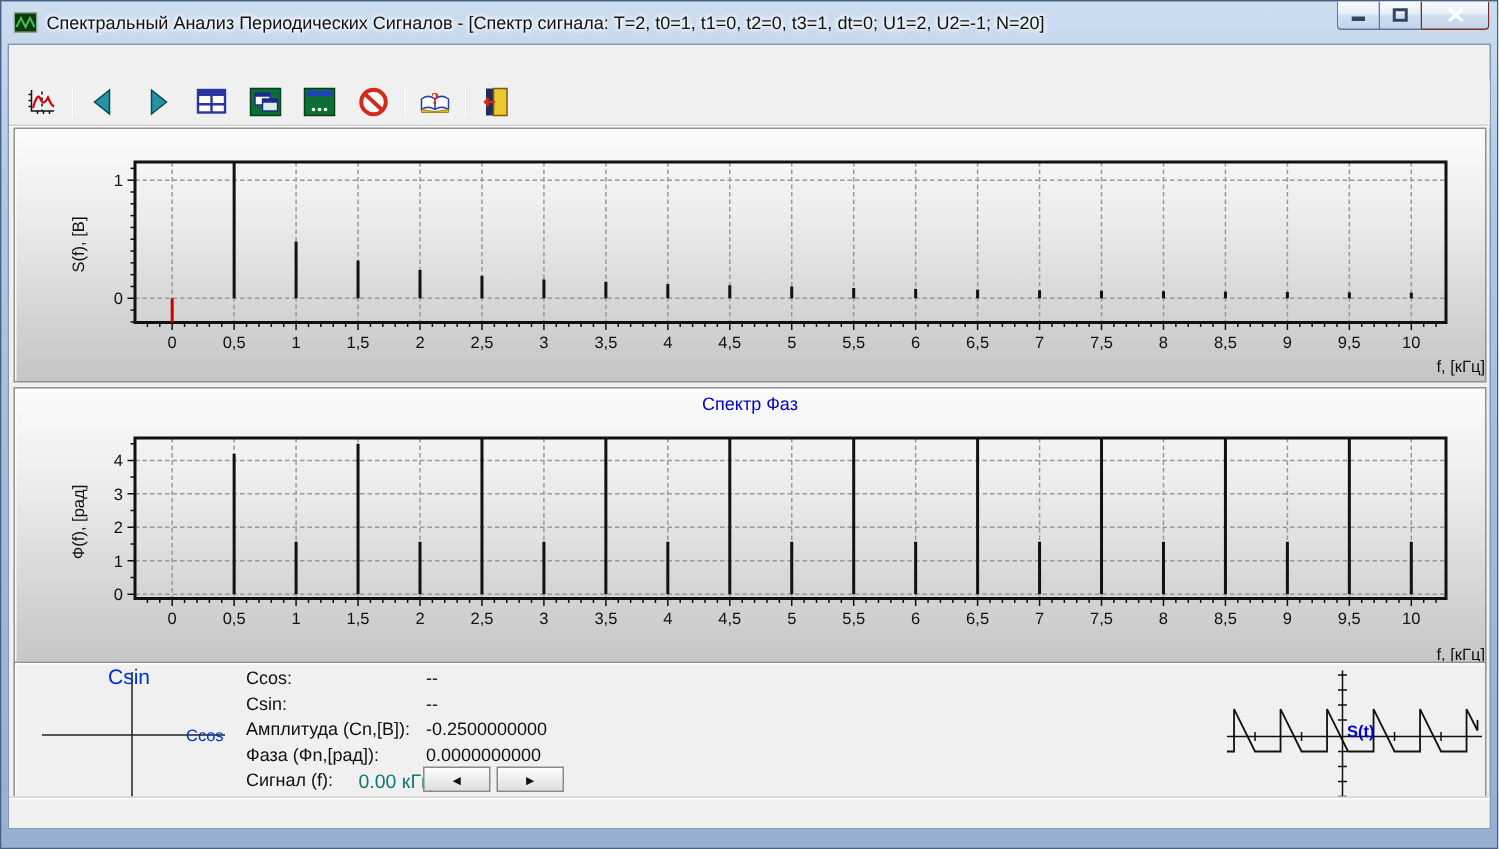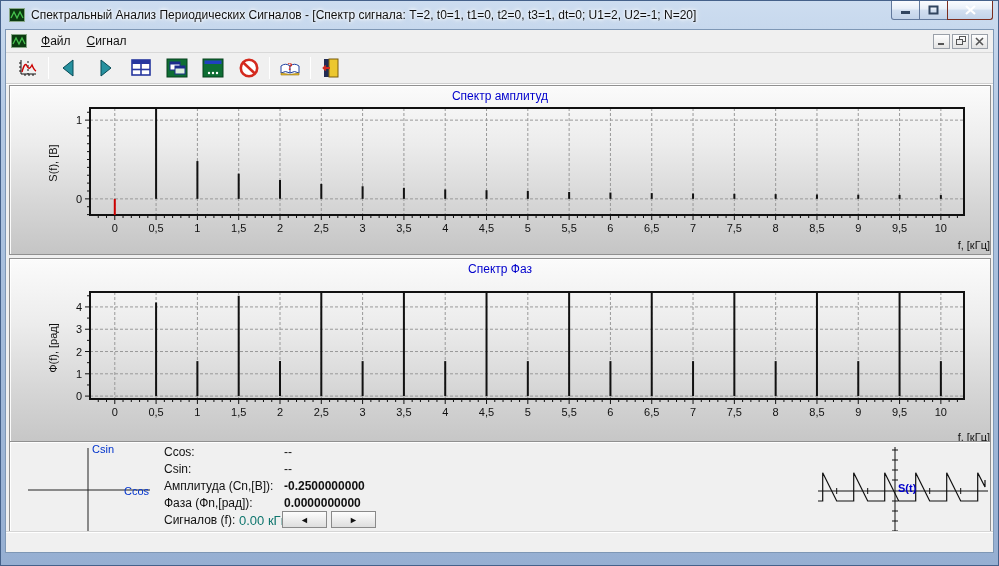--- a/index.html
+++ b/index.html
@@ -44,25 +44,25 @@
   .chart-ylabel{position:absolute;left:9px;width:70px;height:14px;text-align:center;font-size:11px;color:#111;
     transform:rotate(-90deg);}
   #panel1 .chart-ylabel{top:70px;}
   #panel2 .chart-ylabel{top:82px;}
   .chart-xlabel{position:absolute;left:0;right:0;bottom:3px;text-align:right;font-size:11px;color:#111;}
   .chart-svg{position:absolute;left:0;top:0;}
   
   #info-panel{position:absolute;left:3px;top:411px;width:982px;height:98px;border:1px solid #909090;
     background:#f0f0f0;box-shadow:inset 1px 1px 0 rgba(255,255,255,.9);}
   .phasor-svg{position:absolute;left:8px;top:2px;}
-  .phasor-ylab{position:absolute;left:82px;top:1px;font-size:11px;color:#0033cc;}
+  .phasor-ylab{position:absolute;left:62px;top:1px;font-size:14px;color:#0033cc;}
   .phasor-xlab{position:absolute;left:114px;top:30px;font-size:11px;color:#0033cc;margin-top:13px;}
   .info-label{position:absolute;left:154px;font-size:12px;color:#111;white-space:nowrap;text-align:right;}
   .info-value{position:absolute;left:274px;font-size:12px;color:#111;white-space:nowrap;}
-  .info-value.bold{font-weight:bold;}
+  .info-value.bold{font-weight:normal;}
   .freq-value{position:absolute;left:229px;font-size:13px;color:#0f766e;white-space:nowrap;}
   .nav-btn{position:absolute;top:69px;width:45px;height:17px;border:1px solid #8a8a8a;
     background:linear-gradient(#fdfdfd,#dedede);display:flex;align-items:center;justify-content:center;
     font-size:9px;color:#111;padding:0;}
   #nav-prev{left:272px;} #nav-next{left:321px;}
   .preview-svg{position:absolute;left:804px;top:2px;}
   .preview-label{position:absolute;left:888px;top:2px;font-size:11px;font-weight:bold;color:#0000cc;margin-top:38px;}
   
   .statusbar{position:absolute;left:0;right:0;bottom:0;height:21px;background:#f0f0f0;
     border-top:1px solid #d5d5d5;box-shadow:inset 0 1px 0 #fff;}
@@ -94,48 +94,20 @@
       <div class="win-btn close">
         <svg width="11" height="10">
             <path d="M1 1 L10 9 M10 1 L1 9" stroke="#fff" stroke-width="2.2"></path>
           </svg>
       </div>
     </div>
   </div>
 
   <div class="client">
 
-    <div class="menubar">
-      <span class="child-icon">
-        <svg width="16" height="14">
-            <rect x="0.5" y="0.5" width="15" height="13" fill="#0b3b10" stroke="#88a888"></rect>
-            <path d="M2 10 L5 4 L8 10 L11 4 L14 10" stroke="#46c24e" fill="none" stroke-width="1.3"></path>
-          </svg>
-      </span>
-      <span class="menu-item">Файл</span>
-      <span class="menu-item">Сигнал</span>
-      <div class="mdi-controls">
-        <div class="mdi-btn">
-          <svg width="9" height="9">
-              <rect x="1" y="6" width="6" height="2" fill="#555"></rect>
-            </svg>
-        </div>
-        <div class="mdi-btn">
-          <svg width="10" height="10">
-              <rect x="3.5" y="0.5" width="6" height="5" fill="none" stroke="#555"></rect>
-              <rect x="0.5" y="3.5" width="6" height="5" fill="#eee" stroke="#555"></rect>
-            </svg>
-        </div>
-        <div class="mdi-btn">
-          <svg width="9" height="9">
-              <path d="M1 1 L8 8 M8 1 L1 8" stroke="#555" stroke-width="1.6"></path>
-            </svg>
-        </div>
-      </div>
-    </div>
 
     <div class="toolbar">
       <div class="tool-btn">
         <svg width="22" height="22">
           <path d="M4 3 V17 H19" stroke="#111" fill="none"></path>
           <path d="M4 6 H2 M4 10 H2 M4 14 H2 M8 17 V19 M12 17 V19 M16 17 V19" stroke="#111"></path>
           <line x1="11" y1="4" x2="11" y2="17" stroke="#111" stroke-dasharray="2,2"></line>
           <path d="M5 15 Q8 4 10 9 T15 8 Q17 13 19 14" stroke="#c00" fill="none" stroke-width="1.4"></path>
         </svg>
       </div>
@@ -195,21 +167,20 @@
       <div class="tool-btn">
         <svg width="22" height="22">
           <rect x="4" y="2" width="5" height="18" fill="#222c54"></rect>
           <rect x="9" y="2" width="9" height="18" fill="#ecc72e" stroke="#7a5c0c"></rect>
           <path d="M10 11 L3.5 11 M5.8 8.5 L3.5 11 L5.8 13.5" stroke="#d42a1e" stroke-width="1.8" fill="none"></path>
         </svg>
       </div>
     </div>
 
     <div class="chart-panel" id="panel1">
-      <div class="chart-title">Спектр амплитуд</div>
       <div class="chart-ylabel">S(f), [B]</div>
       <svg class="chart-svg" width="980" height="168">
           <line x1="104.78260869565217" y1="22" x2="104.78260869565217" y2="129" stroke="#999" stroke-width="1" stroke-dasharray="3,2"></line>
           <line x1="146.08695652173913" y1="22" x2="146.08695652173913" y2="129" stroke="#999" stroke-width="1" stroke-dasharray="3,2"></line>
           <line x1="187.3913043478261" y1="22" x2="187.3913043478261" y2="129" stroke="#999" stroke-width="1" stroke-dasharray="3,2"></line>
           <line x1="228.69565217391306" y1="22" x2="228.69565217391306" y2="129" stroke="#999" stroke-width="1" stroke-dasharray="3,2"></line>
           <line x1="270" y1="22" x2="270" y2="129" stroke="#999" stroke-width="1" stroke-dasharray="3,2"></line>
           <line x1="311.30434782608694" y1="22" x2="311.30434782608694" y2="129" stroke="#999" stroke-width="1" stroke-dasharray="3,2"></line>
           <line x1="352.6086956521739" y1="22" x2="352.6086956521739" y2="129" stroke="#999" stroke-width="1" stroke-dasharray="3,2"></line>
           <line x1="393.9130434782609" y1="22" x2="393.9130434782609" y2="129" stroke="#999" stroke-width="1" stroke-dasharray="3,2"></line>
@@ -602,21 +573,21 @@
 
       <div class="info-label" style="top:3px">Ccos:</div>
       <div class="info-value" style="top:3px">--</div>
       <div class="info-label" style="top:20px">Csin:</div>
       <div class="info-value" style="top:20px">--</div>
       <div class="info-label" style="top:37px">Амплитуда (Cn,[B]):</div>
       <div class="info-value bold" style="top:37px">-0.2500000000</div>
       <div class="info-label" style="top:54px">Фаза (Фn,[рад]):</div>
       <div class="info-value bold" style="top:54px">0.0000000000</div>
 
-      <div class="info-label" style="top:71px">Сигналов (f):</div>
+      <div class="info-label" style="top:71px">Сигнал (f):</div>
       <div class="freq-value" style="top:71px">0.00 кГц</div>
       <button class="nav-btn" id="nav-prev">◄</button>
       <button class="nav-btn" id="nav-next">►</button>
 
       <svg class="preview-svg" width="178" height="94">
         <line x1="81" y1="3" x2="81" y2="92" stroke="#111"></line>
         <path d="M78 6 h6 M78 16 h6 M78 26 h6 M78 36 h6 M78 57 h6 M78 67 h6 M78 77 h6 M78 87 h6" stroke="#111"></path>
         <line x1="4" y1="47" x2="174" y2="47" stroke="#111"></line>
         <path d="M22.7 44 v6 M53.7 44 v6 M115.7 44 v6 M146.7 44 v6" stroke="#111"></path>
         <path d="M4 57 L8.7 57 L8.7 28.7 L22.7 57 L39.7 57 L39.7 28.7 L53.7 57 L70.7 57 L70.7 28.7 L84.7 57 L101.7 57 L101.7 28.7 L115.7 57 L132.7 57 L132.7 28.7 L146.7 57 L163.7 57 L163.7 28.7 L171 43 L171 36" fill="none" stroke="#111" stroke-width="1.2"></path>

